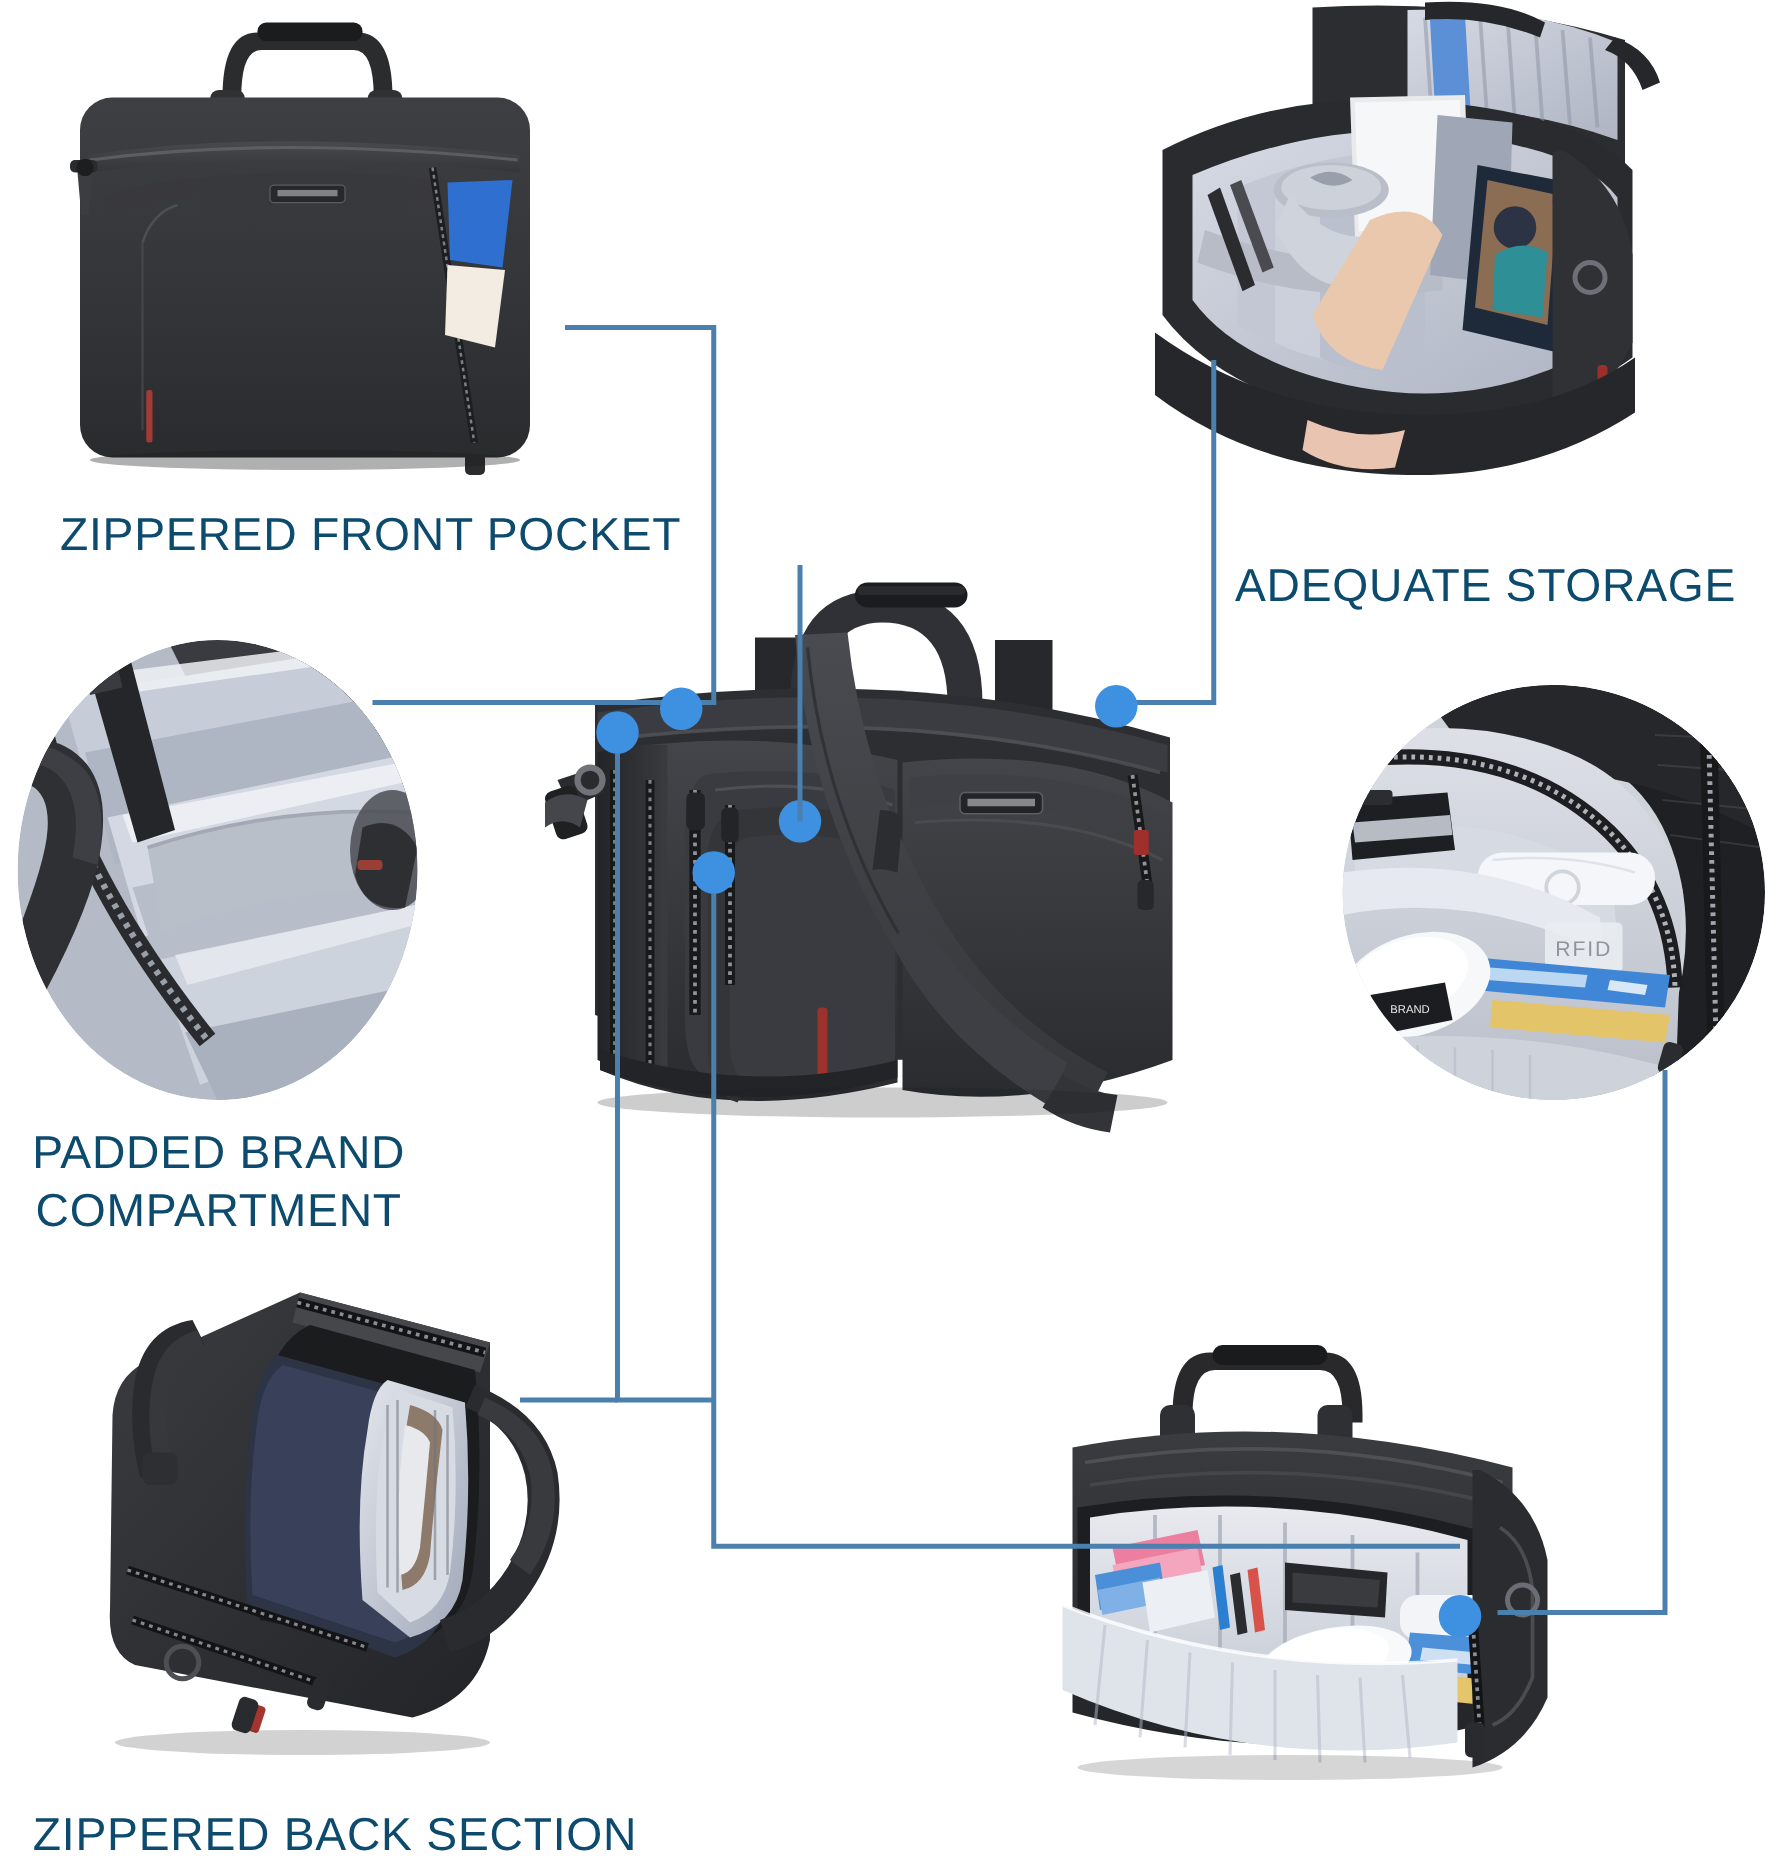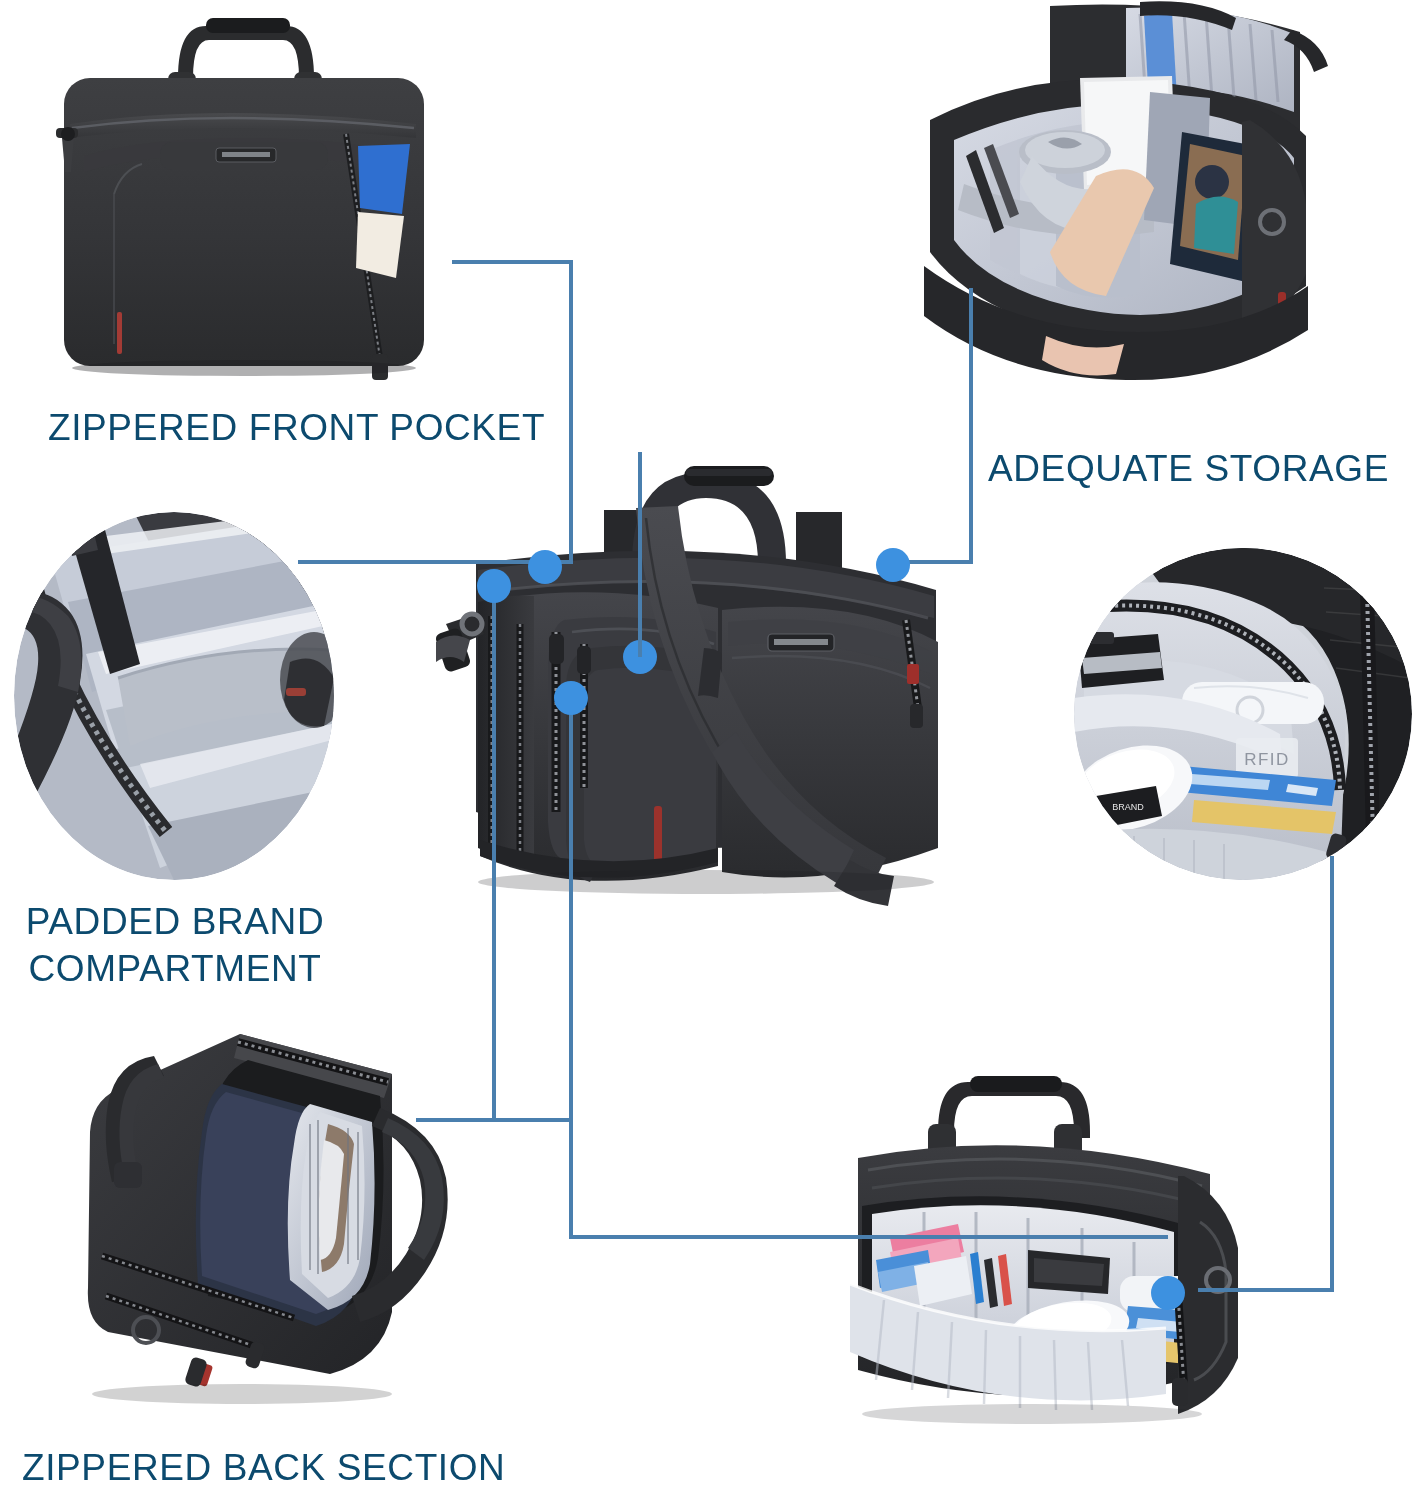--- a/index.html
+++ b/index.html
@@ -513,16 +513,16 @@
   </svg>
 
   <div class="feat-label left" style="left:48px; top:404px; width:520px;">ZIPPERED FRONT POCKET</div>
 
   <div class="feat-label left" style="left:988px; top:416px; width:420px;margin-top:29px;">ADEQUATE STORAGE</div>
 
   <div class="feat-label center" style="left:10px; top:898px; width:330px;">PADDED BRAND
 COMPARTMENT</div>
 
 
-  <div class="feat-label left" style="left:22px; top:1444px; width:520px;">ZIPPERED BACK SECTION</div>
+  <div class="feat-label left" style="left:8px; top:1444px; width:520px;text-align:center;">ZIPPERED BACK SECTION</div>
 
 
 </div>
 
 </body></html>

